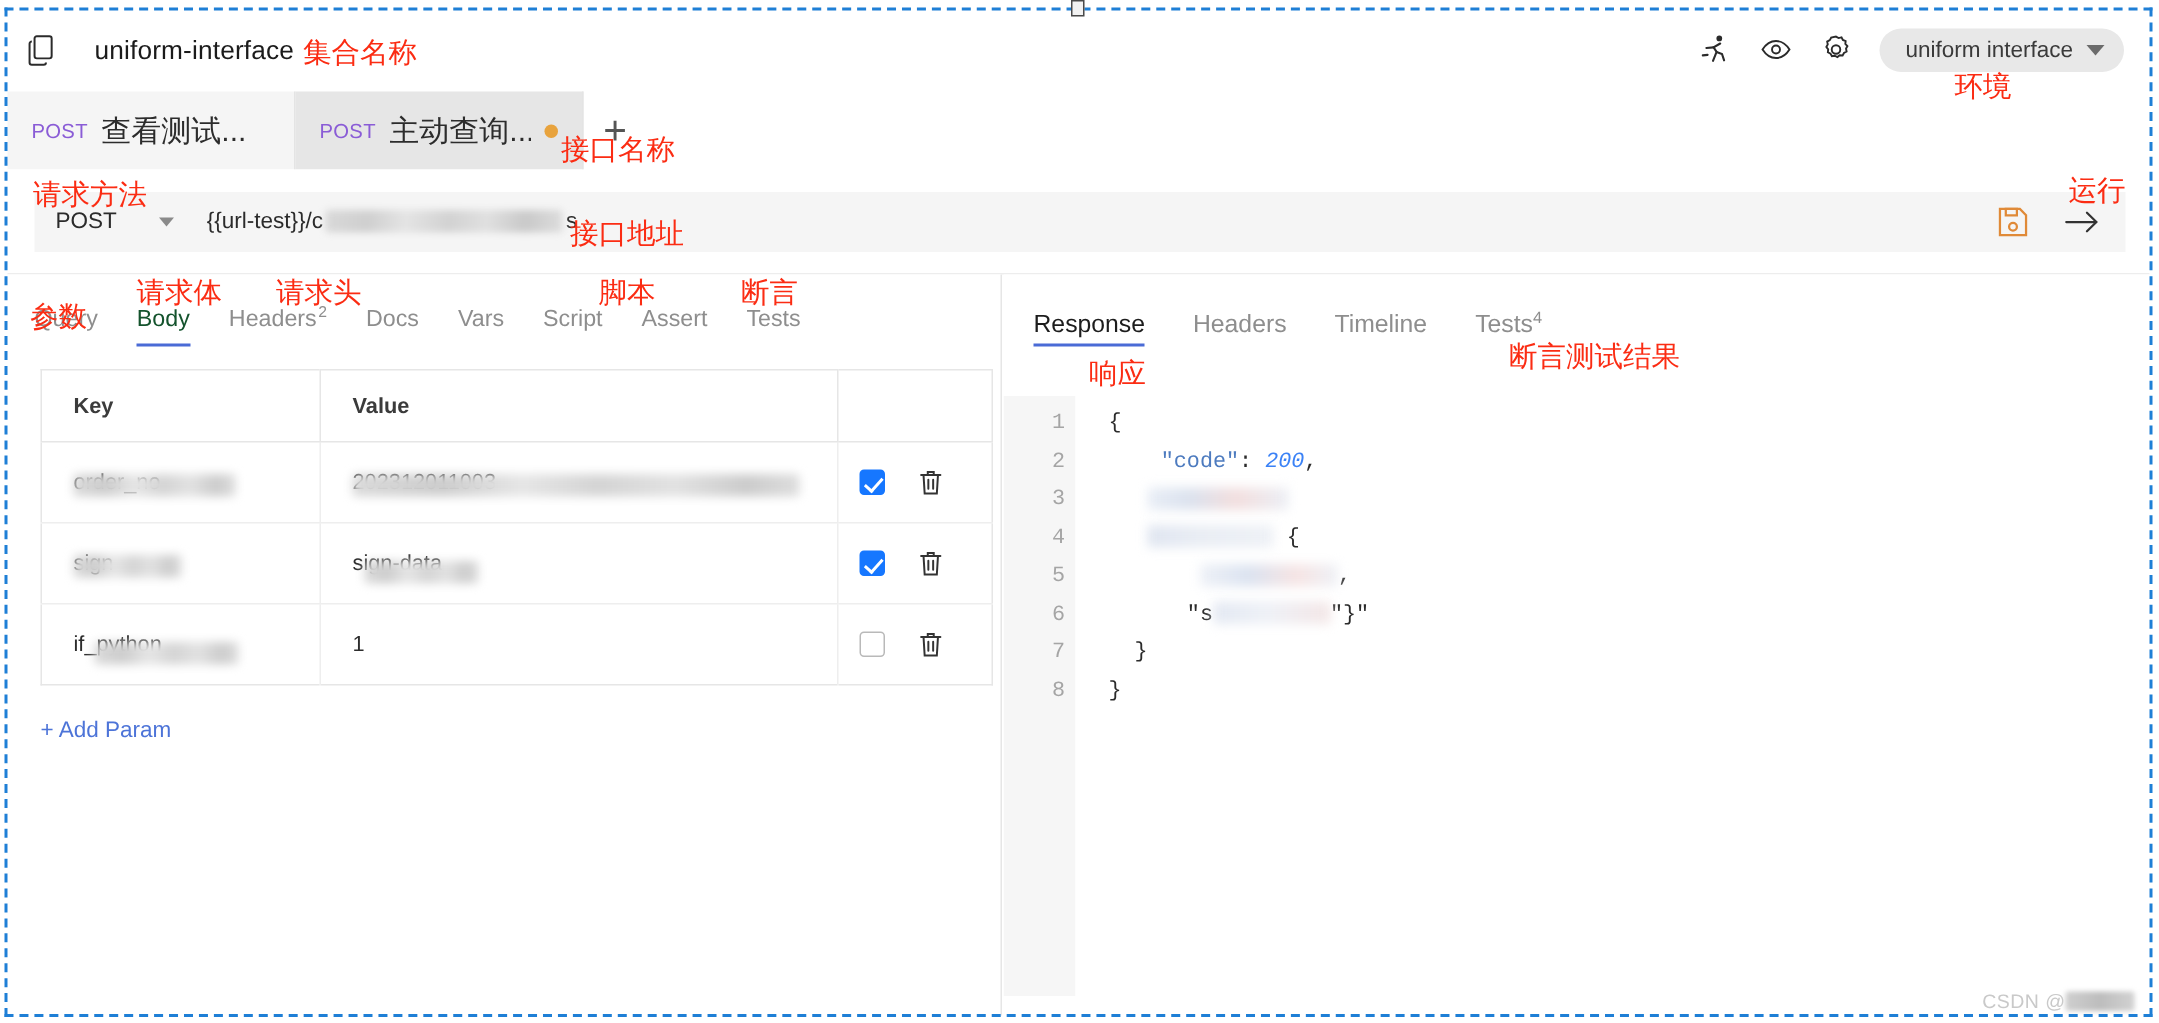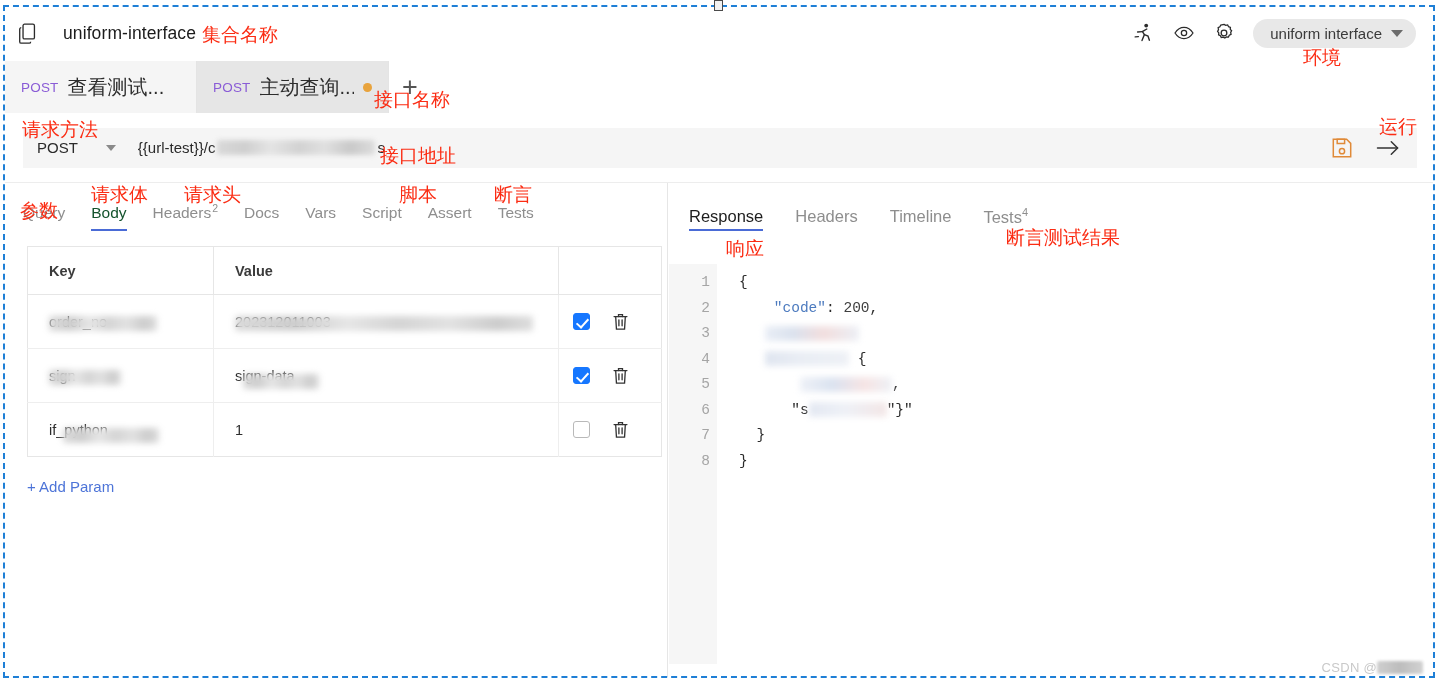--- a/index.html
+++ b/index.html
@@ -354,21 +354,21 @@
     position: relative;
   }
   .codebody {
     flex: 1;
     padding: 6px 0 0 22px;
     background: #ffffff;
     position: relative;
   }
   .cl { height: 25.5px; line-height: 25.5px; white-space: pre; color: #2b2b2b; }
   .k { color: #4d7bbf; }
-  .n { color: #404040; }
+  .n { color: #3b82f6; font-style: italic; }
   .p { color: #2b2b2b; }
   .jblur {
     display: inline-block;
     vertical-align: middle;
     filter: blur(3.4px);
     border-radius: 2px;
   }
   .jb1 { background: linear-gradient(90deg,#e9eef6 0%,#dbe2ee 30%,#f2dede 62%,#eceff5 100%); }
   .jb2 { background: linear-gradient(90deg,#dfe5f0 0%,#e9edf4 40%,#eef1f6 100%); }
   .jb3 { background: linear-gradient(90deg,#eef1f7 0%,#dbe3f0 35%,#f6e4e4 70%,#eef1f6 100%); }

